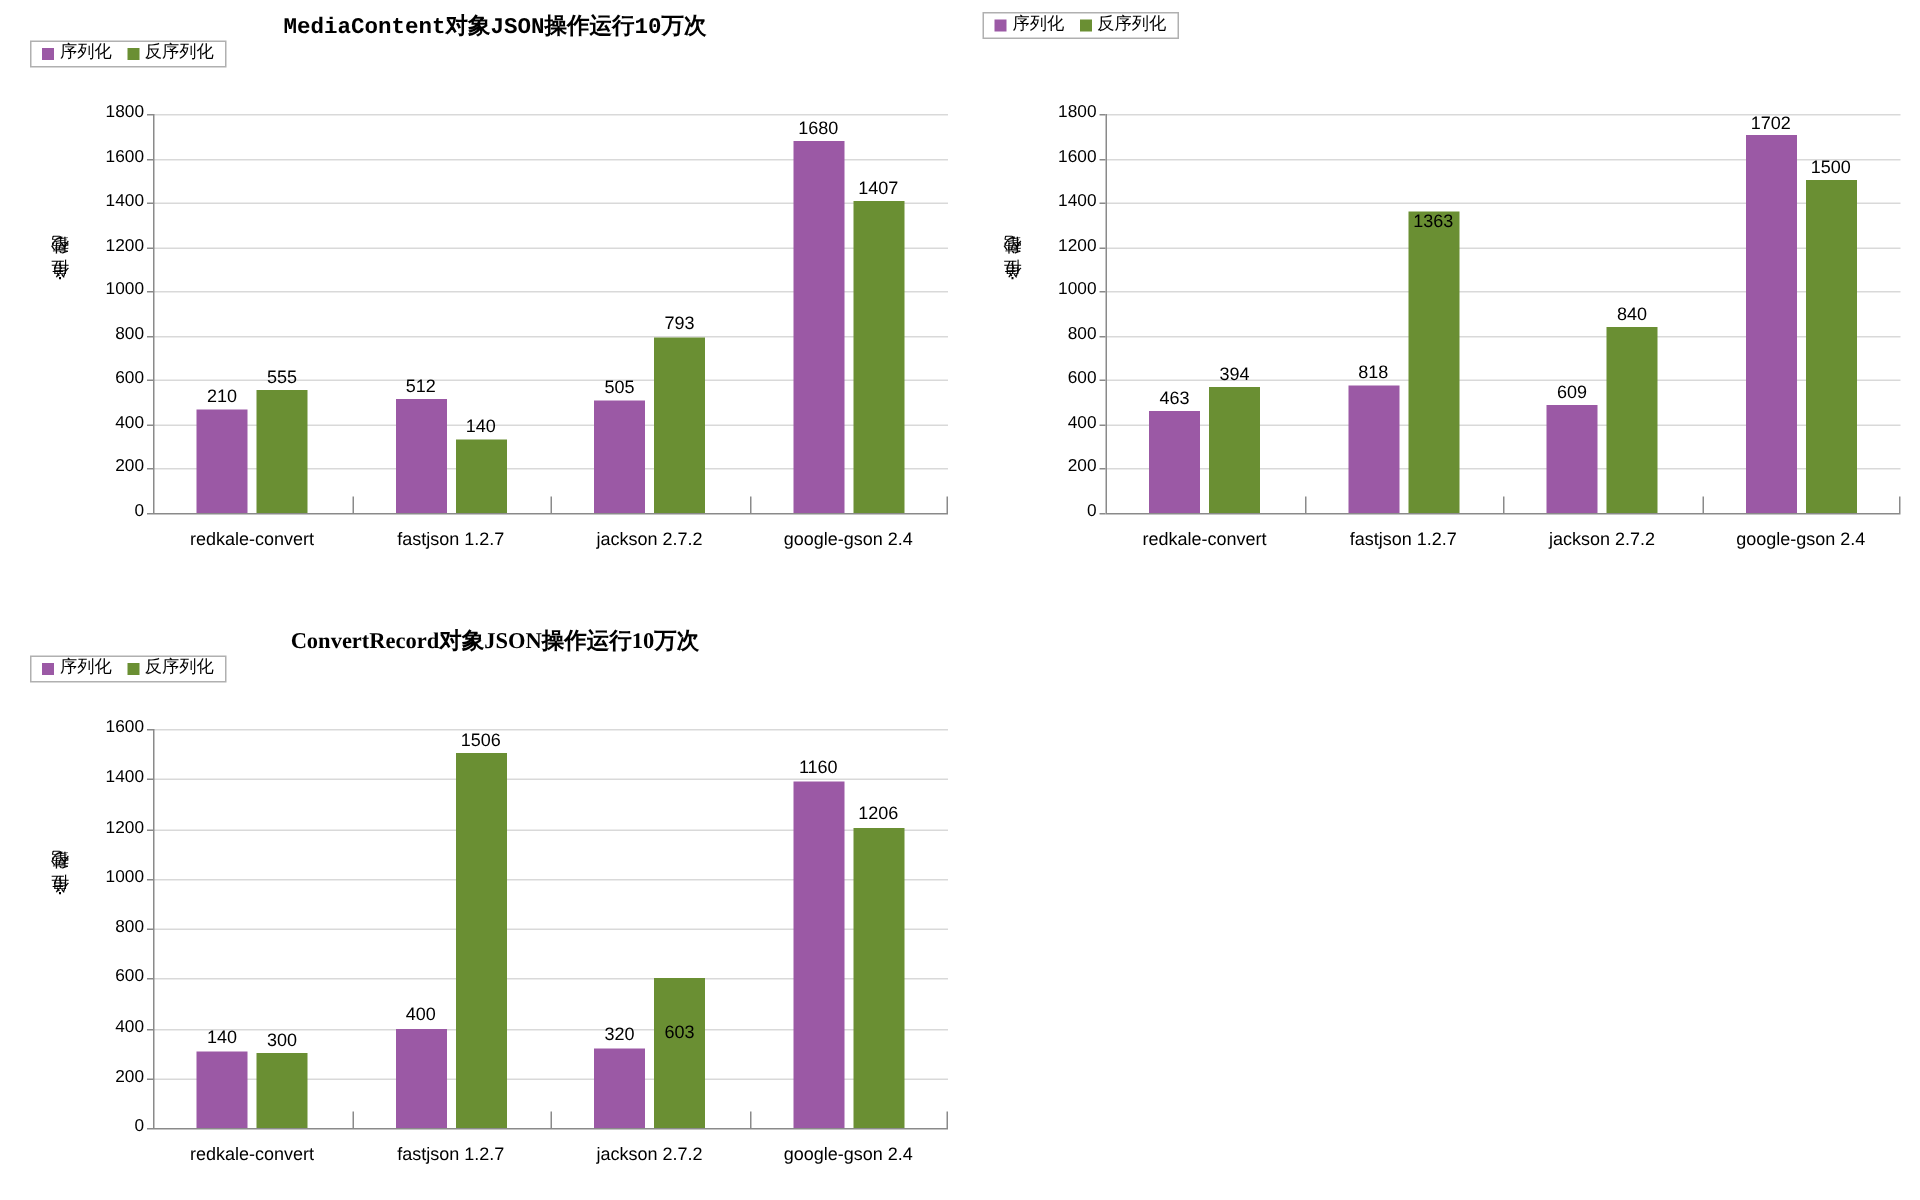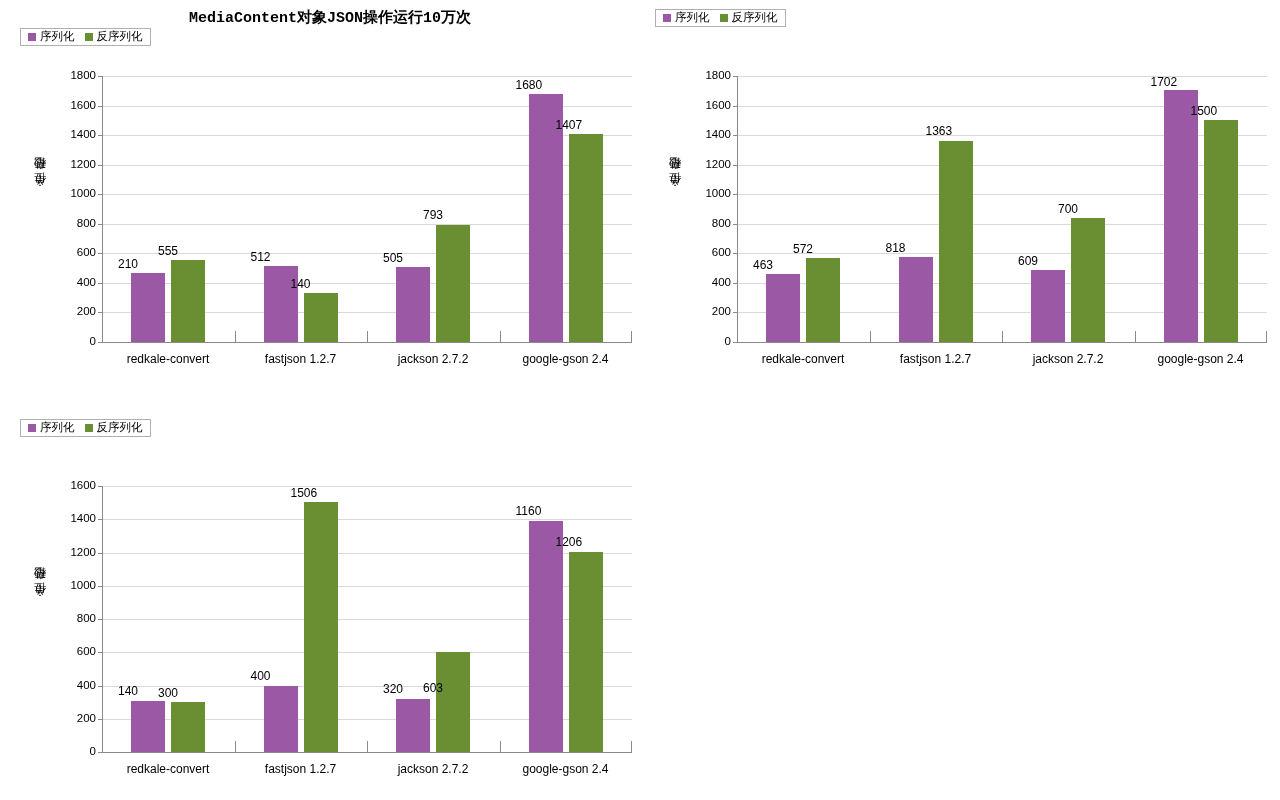--- a/index.html
+++ b/index.html
@@ -103,20 +103,21 @@
     width: 1px;
     background: #8a8a8a;
   }
   .bar {
     position: absolute;
     bottom: 0;
   }
   .bar-label {
     position: absolute;
     font-size: 12px;
+    text-align: center;
     white-space: nowrap;
   }
   .cat-label {
     position: absolute;
     font-size: 12px;
     text-align: center;
     white-space: nowrap;
   }
 </style>
 </head>
@@ -253,45 +254,46 @@
       <div class="tick-mark" style="left:-4px; top:29.6px;"></div>
       <div class="tick-mark" style="left:-4px; top:0px;"></div>
       <div class="cat-sep" style="left:132.5px; top:255px; height:11px;"></div>
       <div class="cat-sep" style="left:265px; top:255px; height:11px;"></div>
       <div class="cat-sep" style="left:397.5px; top:255px; height:11px;"></div>
       <div class="cat-sep" style="left:529px; top:255px; height:11px;"></div>
 
       <div class="bar" style="left:29px; width:34px; height:68.4px; background:#9b59a5;"></div>
       <div class="bar-label" style="left:16px; width:60px; top:182px;">463</div>
       <div class="bar" style="left:69px; width:34px; height:84.5px; background:#6a8f33;"></div>
-      <div class="bar-label" style="left:56px; width:60px; top:166px;">572</div>
+      <div class="bar-label" style="left:56px; width:60px; top:166px;">394</div>
 
       <div class="bar" style="left:161.5px; width:34px; height:85.1px; background:#9b59a5;"></div>
       <div class="bar-label" style="left:148.5px; width:60px; top:165px;">818</div>
       <div class="bar" style="left:201.5px; width:34px; height:201.4px; background:#6a8f33;"></div>
-      <div class="bar-label" style="left:188.5px; width:60px; top:48px;">1363</div>
+      <div class="bar-label" style="left:188.5px; width:60px; top:64px;">1363</div>
 
       <div class="bar" style="left:294px; width:34px; height:72.3px; background:#9b59a5;"></div>
       <div class="bar-label" style="left:281px; width:60px; top:178px;">609</div>
       <div class="bar" style="left:334px; width:34px; height:124.1px; background:#6a8f33;"></div>
-      <div class="bar-label" style="left:321px; width:60px; top:126px;">700</div>
+      <div class="bar-label" style="left:321px; width:60px; top:126px;">840</div>
 
       <div class="bar" style="left:426.5px; width:34px; height:251.6px; background:#9b59a5;"></div>
       <div class="bar-label" style="left:413.5px; width:60px; top:-1px;">1702</div>
       <div class="bar" style="left:466.5px; width:34px; height:221.7px; background:#6a8f33;"></div>
       <div class="bar-label" style="left:453.5px; width:60px; top:28px;">1500</div>
 
       <div class="cat-label" style="left:1px; width:130px; top:276px;">redkale-convert</div>
       <div class="cat-label" style="left:133.5px; width:130px; top:276px;">fastjson 1.2.7</div>
       <div class="cat-label" style="left:266px; width:130px; top:276px;">jackson 2.7.2</div>
       <div class="cat-label" style="left:398.5px; width:130px; top:276px;">google-gson 2.4</div>
     </div>
   </div>
 
   <div class="chart-block" style="left:20px; top:418px; width:620px; height:370px;">
+    <div class="chart-title" style="width:620px;">ConvertRecord对象JSON操作运行10万次</div>
     <div class="legend-wrap" style="width:620px;">
       <span class="legend">
         <span class="legend-item">
           <span class="swatch" style="background:#9b59a5;"></span>
           <span>序列化</span>
         </span>
         <span class="legend-item">
           <span class="swatch" style="background:#6a8f33;"></span>
           <span>反序列化</span>
         </span>

